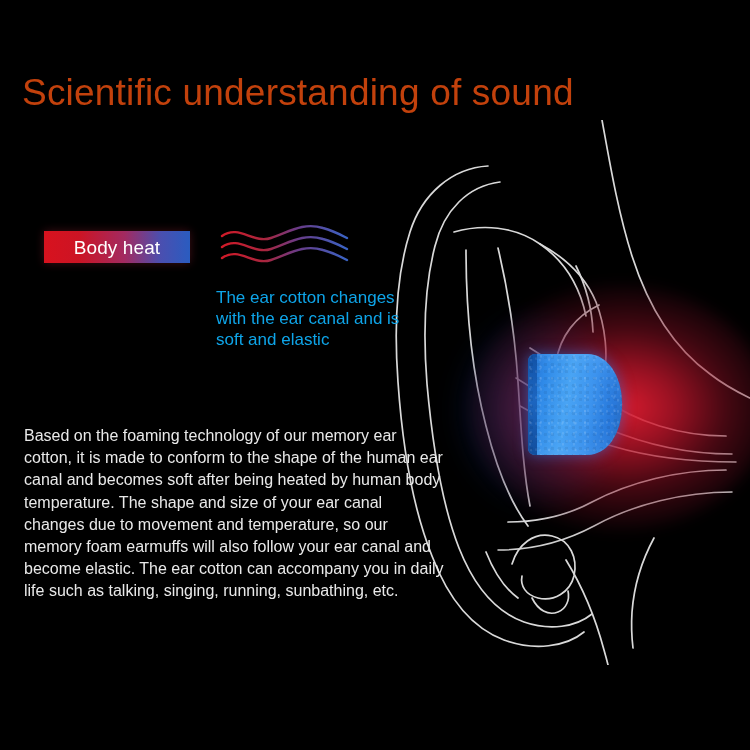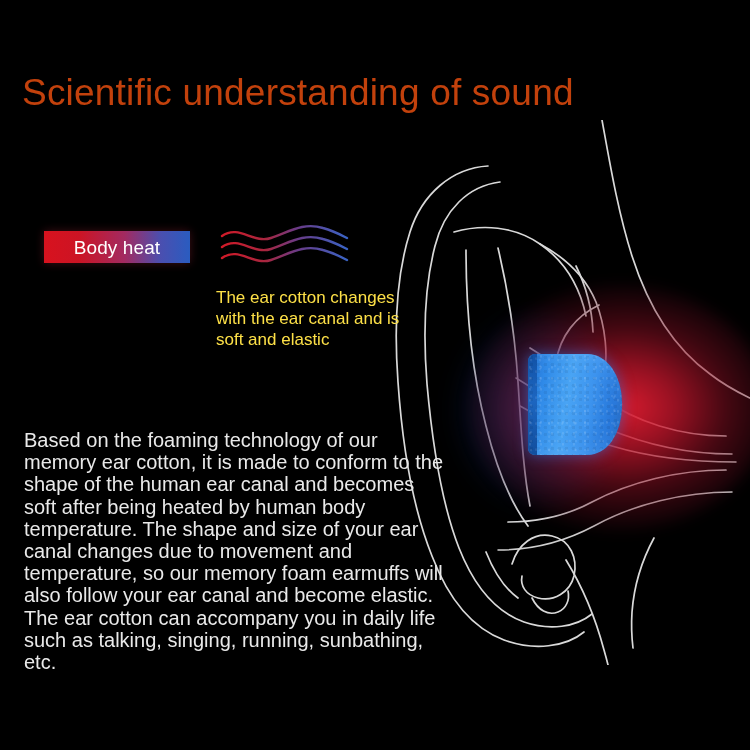--- a/index.html
+++ b/index.html
@@ -66,34 +66,34 @@
     width: 132px;
     height: 42px;
   }
 
   
   #wave-caption {
     position: absolute;
     left: 216px;
     top: 270px;
     width: 205px;
-    color: #fde047;
+    color: #0ea5e9;
     font-size: 17px;
     line-height: 21px;
     font-weight: 400;
   }
 
   
   #main-paragraph {
     position: absolute;
     left: 24px;
     top: 409px;
     width: 420px;
     color: #e9e9e9;
-    font-size: 20px;
+    font-size: 16px;
     line-height: 22.2px;
     font-weight: 400;
   }
 
   
   #ear-illustration {
     position: absolute;
     left: 380px;
     top: 120px;
     width: 370px;

